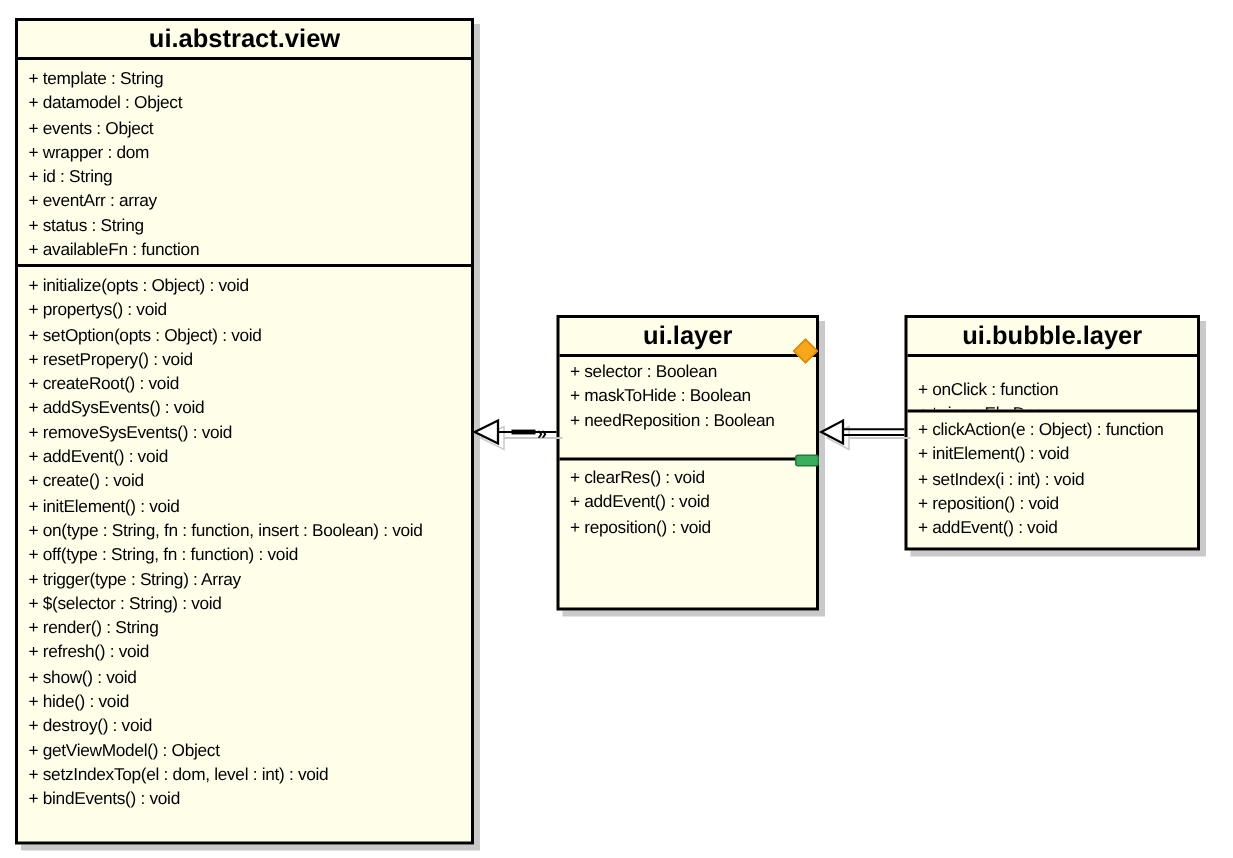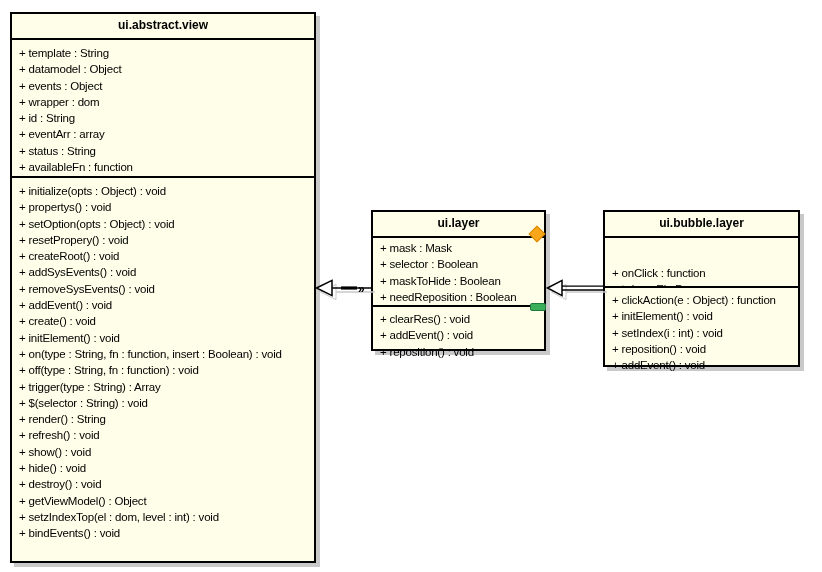--- a/index.html
+++ b/index.html
@@ -17,21 +17,21 @@
     background: #fefee9;
     border: 2px solid #000000;
     box-shadow: 4px 4px 0 0 #c9c9c9;
   }
   .class-title {
     box-sizing: border-box;
     height: 26px;
     line-height: 23px;
     text-align: center;
     font-weight: bold;
-    font-size: 12px;
+    font-size: 17px;
     color: #000000;
     border-bottom: 2px solid #000000;
     position: relative;
   }
   .compartment {
     box-sizing: border-box;
     overflow: hidden;
   }
   .attrs { border-bottom: 2px solid #000000; padding: 4px 0 0 0; }
   .methods { padding: 4px 0 12px 0; }
@@ -40,25 +40,25 @@
     line-height: 16.3px;
     color: #000000;
     padding-left: 7px;
     white-space: nowrap;
     letter-spacing: -0.2px;
   }
   
   .box-abstract { left: 10px; top: 12px;  width: 306px; height: 551px; }
   .box-abstract .attrs   { height: 138px; padding-top: 5px; }
   .box-abstract .methods { height: 383px; padding-top: 5px; }
-  .box-layer    { left: 371px; top: 210px; width: 175px; height: 141px; }
+  .box-layer    { left: 371px; top: 210px; width: 175px; height: 197px; }
   .box-layer .attrs   { height: 69px; padding-top: 2px; }
   .box-layer .methods { height: 58px; border-radius: 16px; }
   .box-bubble   { left: 603px; top: 210px; width: 197px; height: 157px; }
-  .box-bubble .attrs   { height: 37px; padding-top: 14px; margin-top: 13px; }
+  .box-bubble .attrs   { height: 37px; padding-top: 14px; }
   .box-bubble .methods { height: 90px; }
   
   .marker-diamond {
     position: absolute;
     width: 10px; height: 10px;
     background: #faa61a;
     border: 1px solid #d88a00;
     transform: rotate(45deg);
     left: 158px; top: 16px;
     z-index: 3;
@@ -123,21 +123,20 @@
         <div class="member-row">+ destroy() : void</div>
         <div class="member-row">+ getViewModel() : Object</div>
         <div class="member-row">+ setzIndexTop(el : dom, level : int) : void</div>
         <div class="member-row">+ bindEvents() : void</div>
       </div>
   </div>
 
   <div class="class-box box-layer">
     <div class="class-title">ui.layer</div>
     <div class="compartment attrs">
-        <div class="member-row">+ mask : Mask</div>
         <div class="member-row">+ selector : Boolean</div>
         <div class="member-row">+ maskToHide : Boolean</div>
         <div class="member-row">+ needReposition : Boolean</div>
       </div>
     <div class="compartment methods">
         <div class="member-row">+ clearRes() : void</div>
         <div class="member-row">+ addEvent() : void</div>
         <div class="member-row">+ reposition() : void</div>
       </div>
     <div class="marker-diamond"></div>

